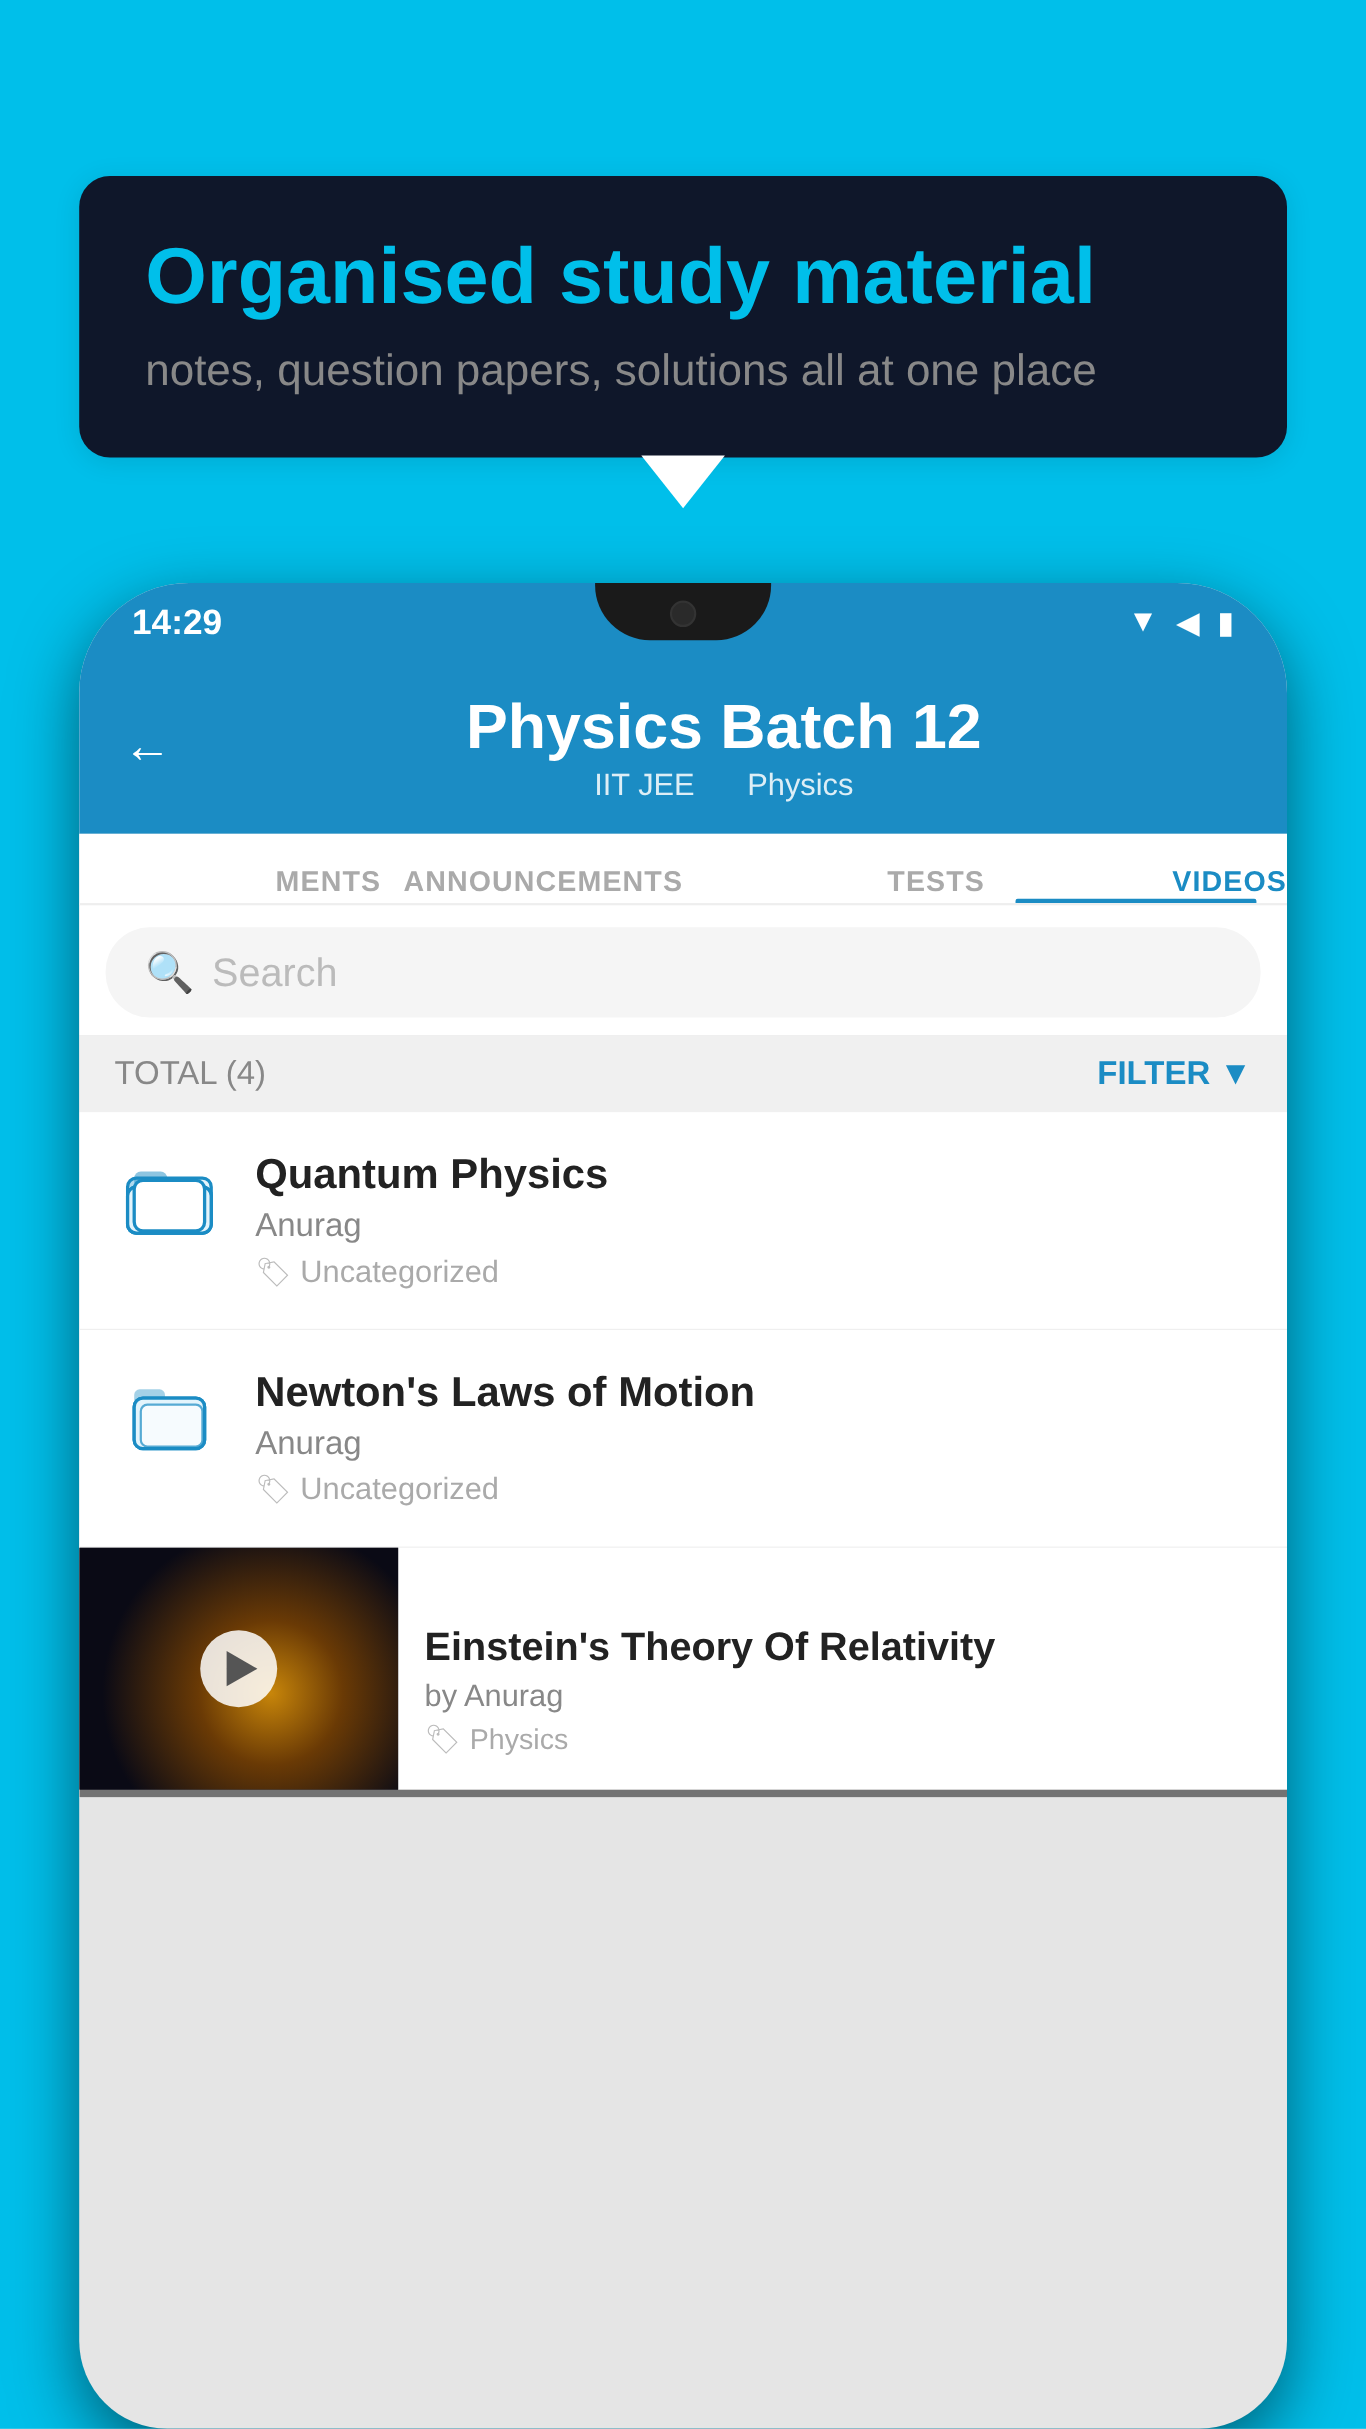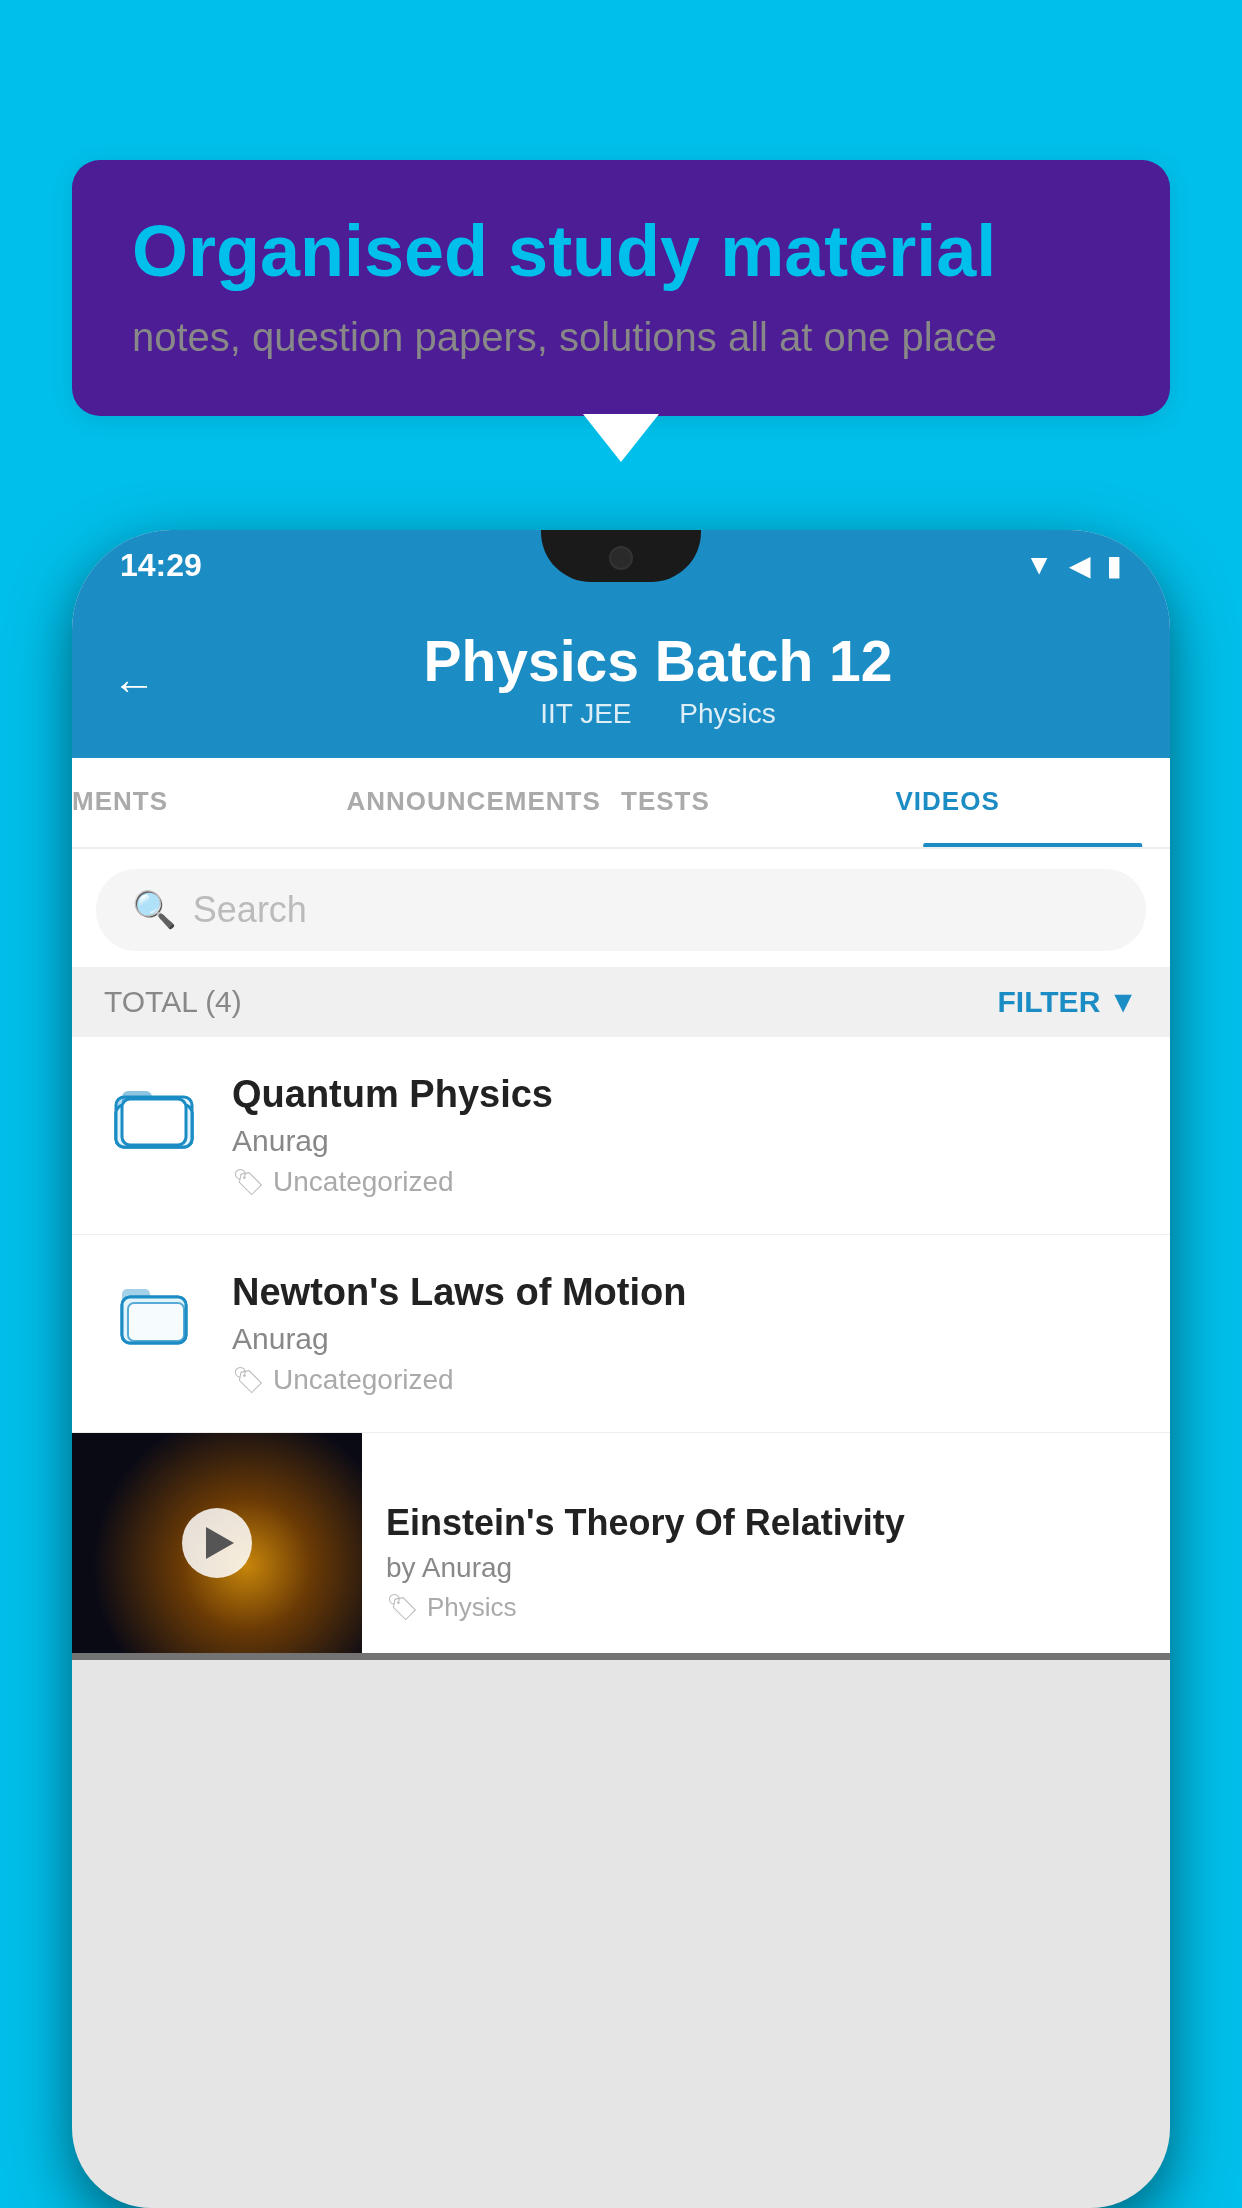--- a/index.html
+++ b/index.html
@@ -13,21 +13,21 @@
       overflow: hidden;
       position: relative;
     }
 
     
     .speech-bubble {
       position: absolute;
       top: 160px;
       left: 72px;
       right: 72px;
-      background: #4c1d95;
+      background: #0f172a;
       border-radius: 28px;
       padding: 52px 60px 56px 60px;
       box-shadow: 0 4px 24px rgba(0,0,0,0.10);
     }
     .speech-bubble::after {
       content: '';
       position: absolute;
       bottom: -46px;
       left: 50%;
       transform: translateX(-50%);
@@ -146,22 +146,22 @@
 
     
     .tabs {
       background: white;
       display: flex;
       border-bottom: 2px solid #eee;
       overflow: hidden;
     }
     .tab {
       flex: 1;
-      text-align: left;
-      padding: 28px 0 30px 0;
+      text-align: right;
+      padding: 28px 0 4px 0;
       font-size: 26px;
       font-weight: 600;
       color: #aaa;
       letter-spacing: 1px;
       position: relative;
     }
     .tab.active {
       color: #1B8CC4;
     }
     .tab.active::after {

